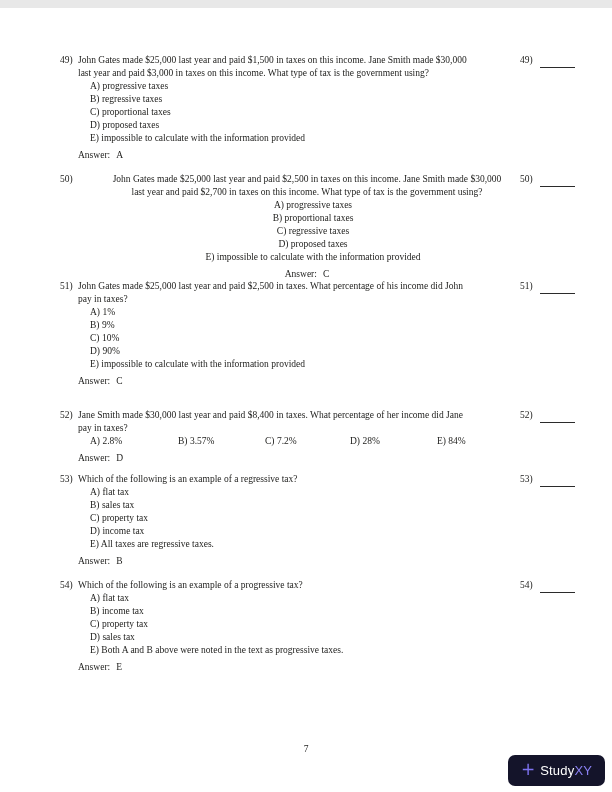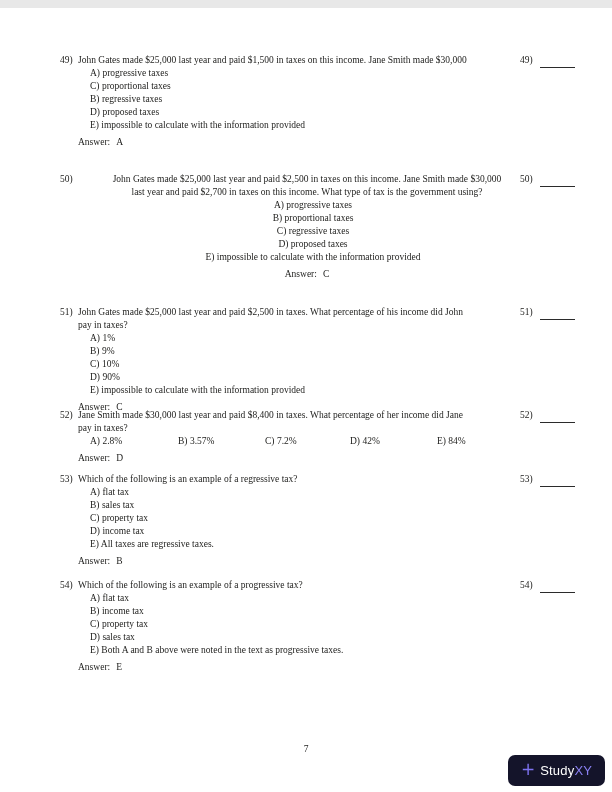--- a/index.html
+++ b/index.html
@@ -13,21 +13,21 @@
     font-family: "Liberation Serif", "DejaVu Serif", serif;
     font-size: 9.5px;
     line-height: 13px;
     color: #1d1d1b;
     overflow: hidden;
   }
   #questions { position: absolute; inset: 0; }
   .q { position: absolute; left: 60px; width: 476px; }
   .q-1 { top: 46px; }
   .q-2 { top: 165px; text-align: center; }
-  .q-3 { top: 298px; }
+  .q-3 { top: 272px; }
   .q-4 { top: 401px; }
   .q-5 { top: 465px; }
   .q-6 { top: 571px; }
 
   .stem { position: relative; padding-left: 18px; }
   .qnum { position: absolute; left: 0; top: 0; }
   .stem-line { white-space: nowrap; }
 
   .opts { margin-left: 30px; }
   .opt { white-space: nowrap; }
@@ -91,26 +91,27 @@
 <body>
 
 <div class="page">
 
   <div id="questions">
     <div class="q q-1">
       <div class="stem">
         <span class="qnum">49)</span>
         <div class="stem-lines">
             <div class="stem-line">John Gates made $25,000 last year and paid $1,500 in taxes on this income. Jane Smith made $30,000</div>
+            <div class="stem-line">last year and paid $3,000 in taxes on this income. What type of tax is the government using?</div>
           </div>
       </div>
       <div class="opts">
           <div class="opt">A) progressive taxes</div>
+          <div class="opt">B) regressive taxes</div>
           <div class="opt">C) proportional taxes</div>
-          <div class="opt">B) regressive taxes</div>
           <div class="opt">D) proposed taxes</div>
           <div class="opt">E) impossible to calculate with the information provided</div>
         </div>
       <div class="answer">
         <span class="alabel">Answer:</span><span class="aletter">A</span>
       </div>
       <div class="margin-ans">
         <span class="mnum">49)</span>
         <span class="blank"></span>
       </div>
@@ -169,21 +170,21 @@
         <span class="qnum">52)</span>
         <div class="stem-lines">
             <div class="stem-line">Jane Smith made $30,000 last year and paid $8,400 in taxes. What percentage of her income did Jane</div>
             <div class="stem-line">pay in taxes?</div>
           </div>
       </div>
       <div class="opts">
           <div class="opt">A) 2.8%</div>
           <div class="opt">B) 3.57%</div>
           <div class="opt">C) 7.2%</div>
-          <div class="opt">D) 42%</div>
+          <div class="opt">D) 28%</div>
           <div class="opt">E) 84%</div>
         </div>
       <div class="answer">
         <span class="alabel">Answer:</span><span class="aletter">D</span>
       </div>
       <div class="margin-ans">
         <span class="mnum">52)</span>
         <span class="blank"></span>
       </div>
     </div>

